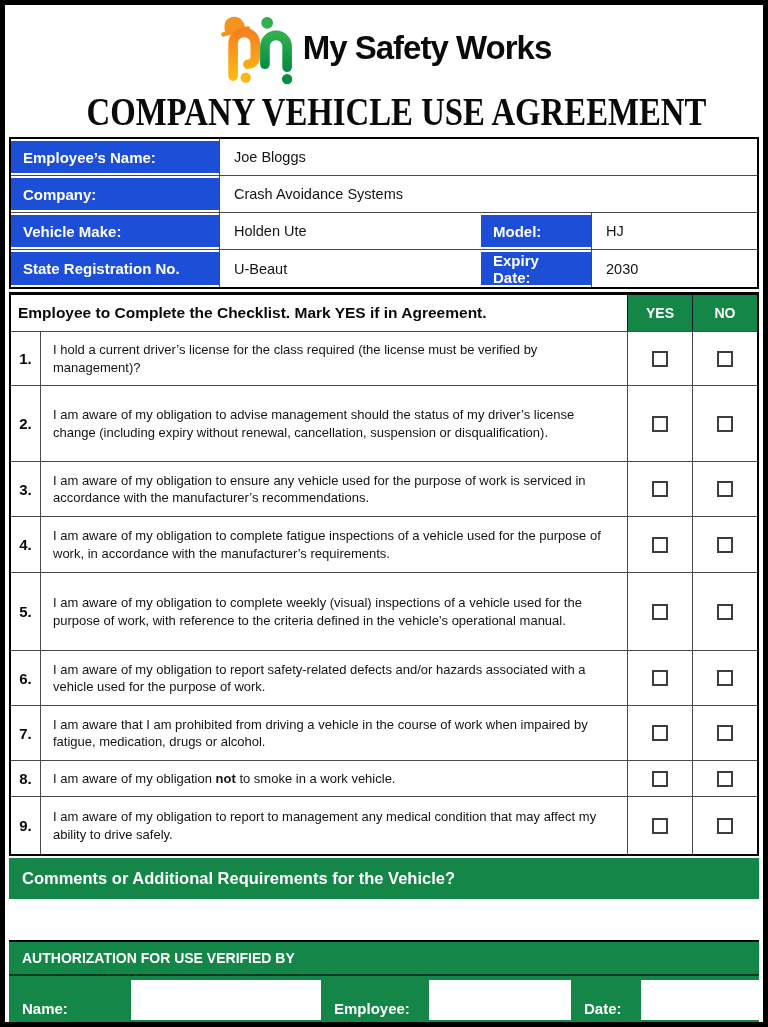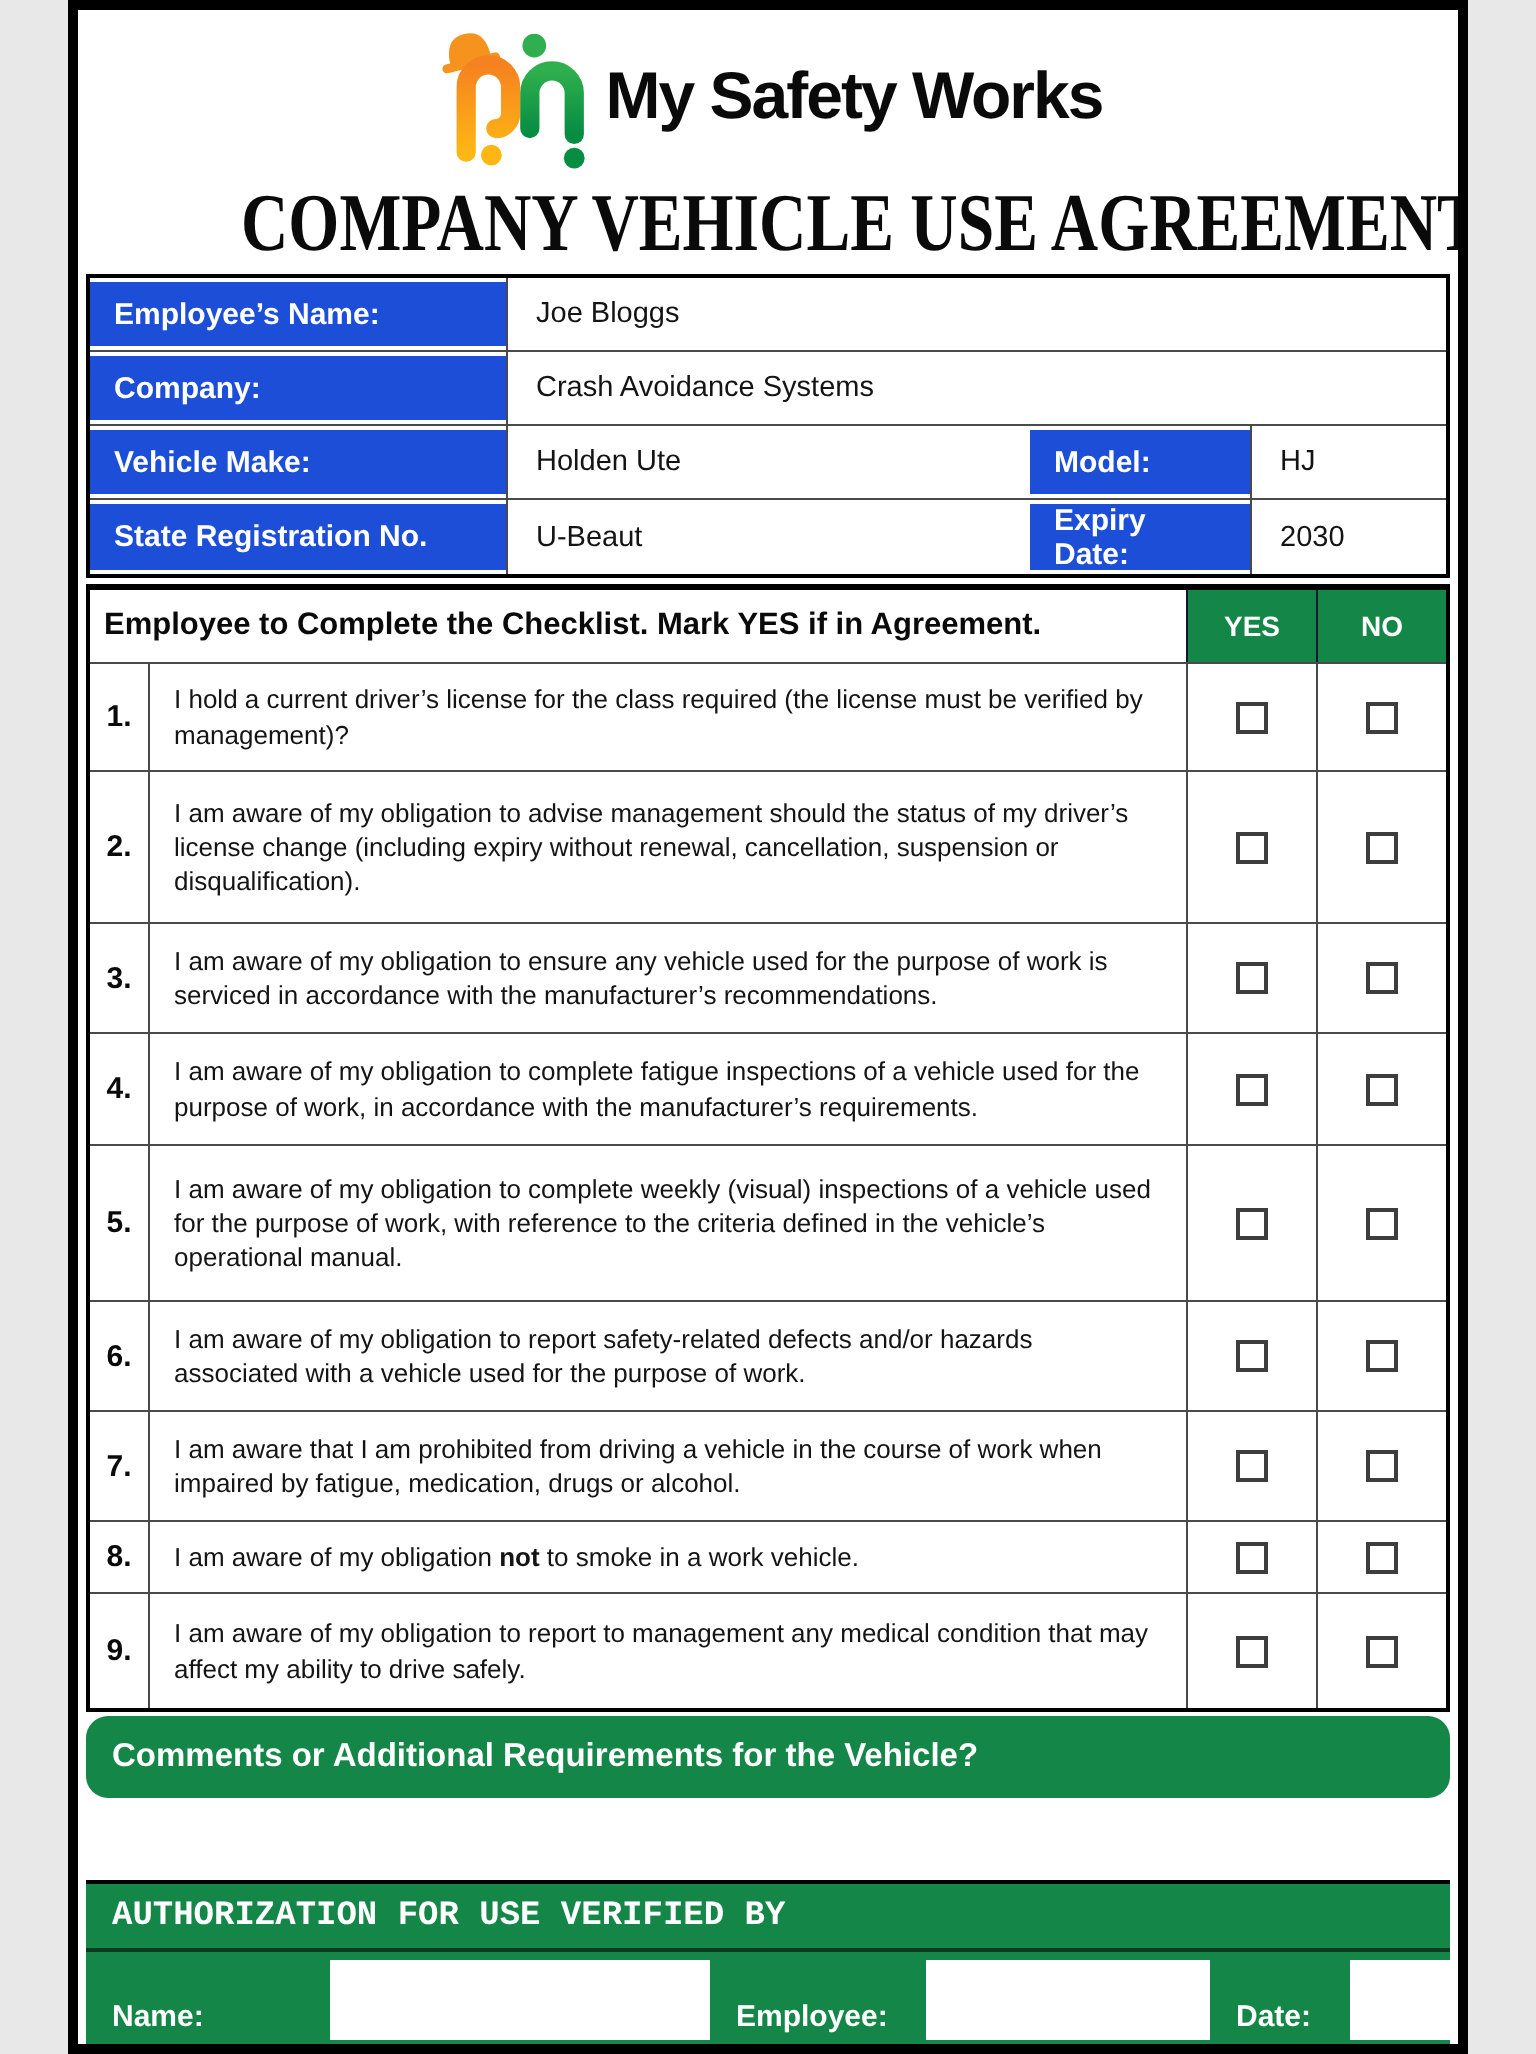--- a/index.html
+++ b/index.html
@@ -1,18 +1,18 @@
 <!DOCTYPE html>
 <html><head>
 <meta charset="utf-8">
 <style>
   * { box-sizing: border-box; }
   html,body { margin:0; padding:0; background:#e8e8e8; }
   .page {
-    width:700px; height:1027px;
+    width:768px; height:1027px;
     margin:0 auto;
     background:#fff;
     border:5px solid #000;
     padding:3px 4px 0 4px;
     display:flex; flex-direction:column;
     font-family:"Liberation Sans", sans-serif;
     color:#141414;
     overflow:hidden;
   }
   
@@ -37,25 +37,25 @@
   .chrow { display:grid; grid-template-columns:30px 1fr 65px 65px; border-bottom:1px solid #4a4a4a; }
   .chrow:last-child { border-bottom:none; }
   .chead-text { grid-column:1 / 3; display:flex; align-items:center; padding:0 7px; min-height:36px; font-weight:bold; font-size:15.5px; color:#0a0a0a; }
   .chead-col { background:#148647; color:#fff; font-weight:bold; font-size:14px; display:flex; align-items:center; justify-content:center; border-left:1px solid #0f172a; }
   .num { border-right:1px solid #4a4a4a; display:flex; align-items:center; justify-content:center; font-weight:bold; font-size:15px; color:#0a0a0a; }
   .itxt { padding:7px 12px; font-size:13px; line-height:1.33; display:flex; align-items:center; }
   .itxt .b { font-weight:bold; }
   .cbcell { border-left:1px solid #4a4a4a; display:flex; align-items:center; justify-content:center; }
   .checkbox { width:16px; height:16px; border:2px solid #3d3d3d; background:#fff; }
   
-  .comments-banner { flex:none; margin-top:2px; height:41px; background:#148647; color:#fff; font-weight:bold; font-size:16.5px; display:flex; align-items:center; padding:0 13px;border-radius:11px; }
+  .comments-banner { flex:none; margin-top:2px; height:41px; background:#148647; color:#fff; font-weight:bold; font-size:16.5px; display:flex; align-items:center; padding:0 13px; }
   .comments-blank { flex:1; min-height:26px; background:#fff; }
   
   .auth { flex:none; border-top:2px solid #000; }
-  .auth-banner { height:34px; background:#148647; color:#fff; font-weight:bold; font-size:17px; display:flex; align-items:center; padding:0 13px; border-bottom:2px solid #0a3a20;font-family:Liberation Mono, monospace; }
+  .auth-banner { height:34px; background:#148647; color:#fff; font-weight:bold; font-size:14px; display:flex; align-items:center; padding:0 13px; border-bottom:2px solid #0a3a20; }
   .auth-row { height:46px; background:#148647; display:grid; grid-template-columns:122px 190px 108px 142px 70px 1fr; }
   .auth-label { color:#fff; font-weight:bold; font-size:15px; display:flex; align-items:center; padding-left:13px;margin-top:18px; }
   .auth-input { background:#fff; margin:4px 0 2px 0; border:none; }
 </style>
 </head>
 <body>
 
 <div class="page">
 
   <header class="brand-row">

